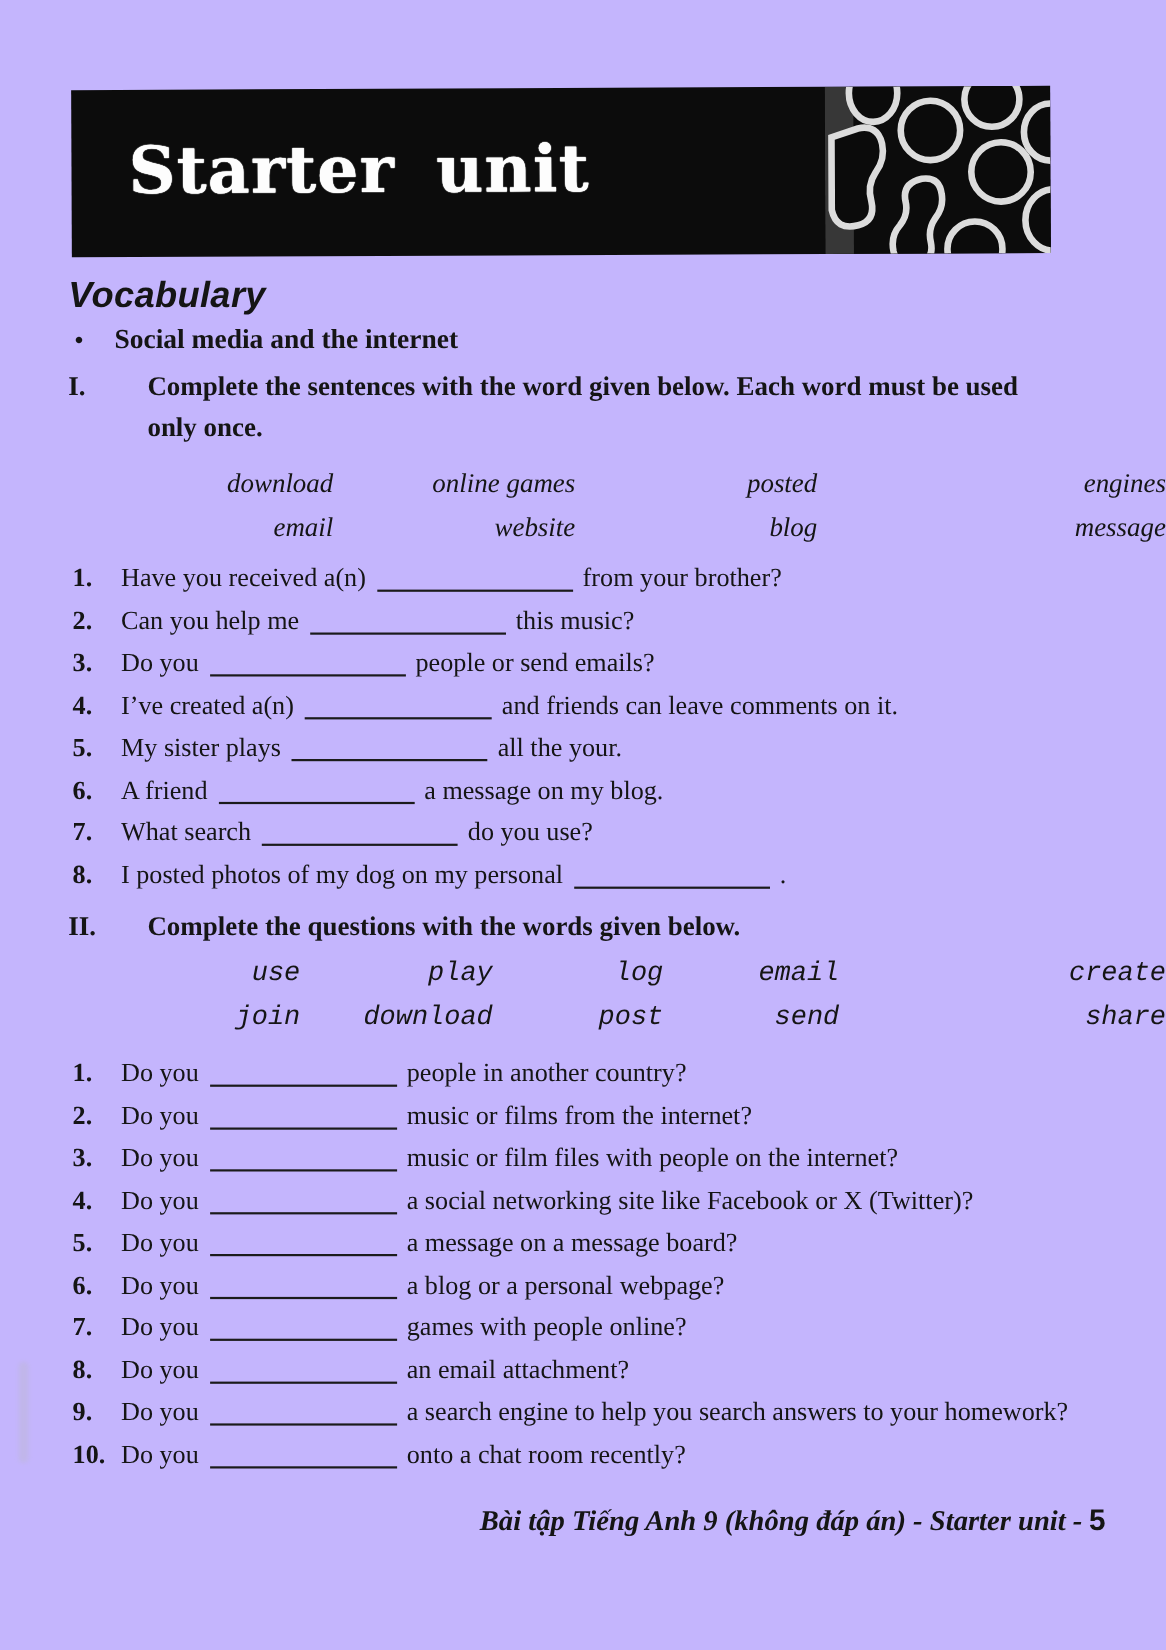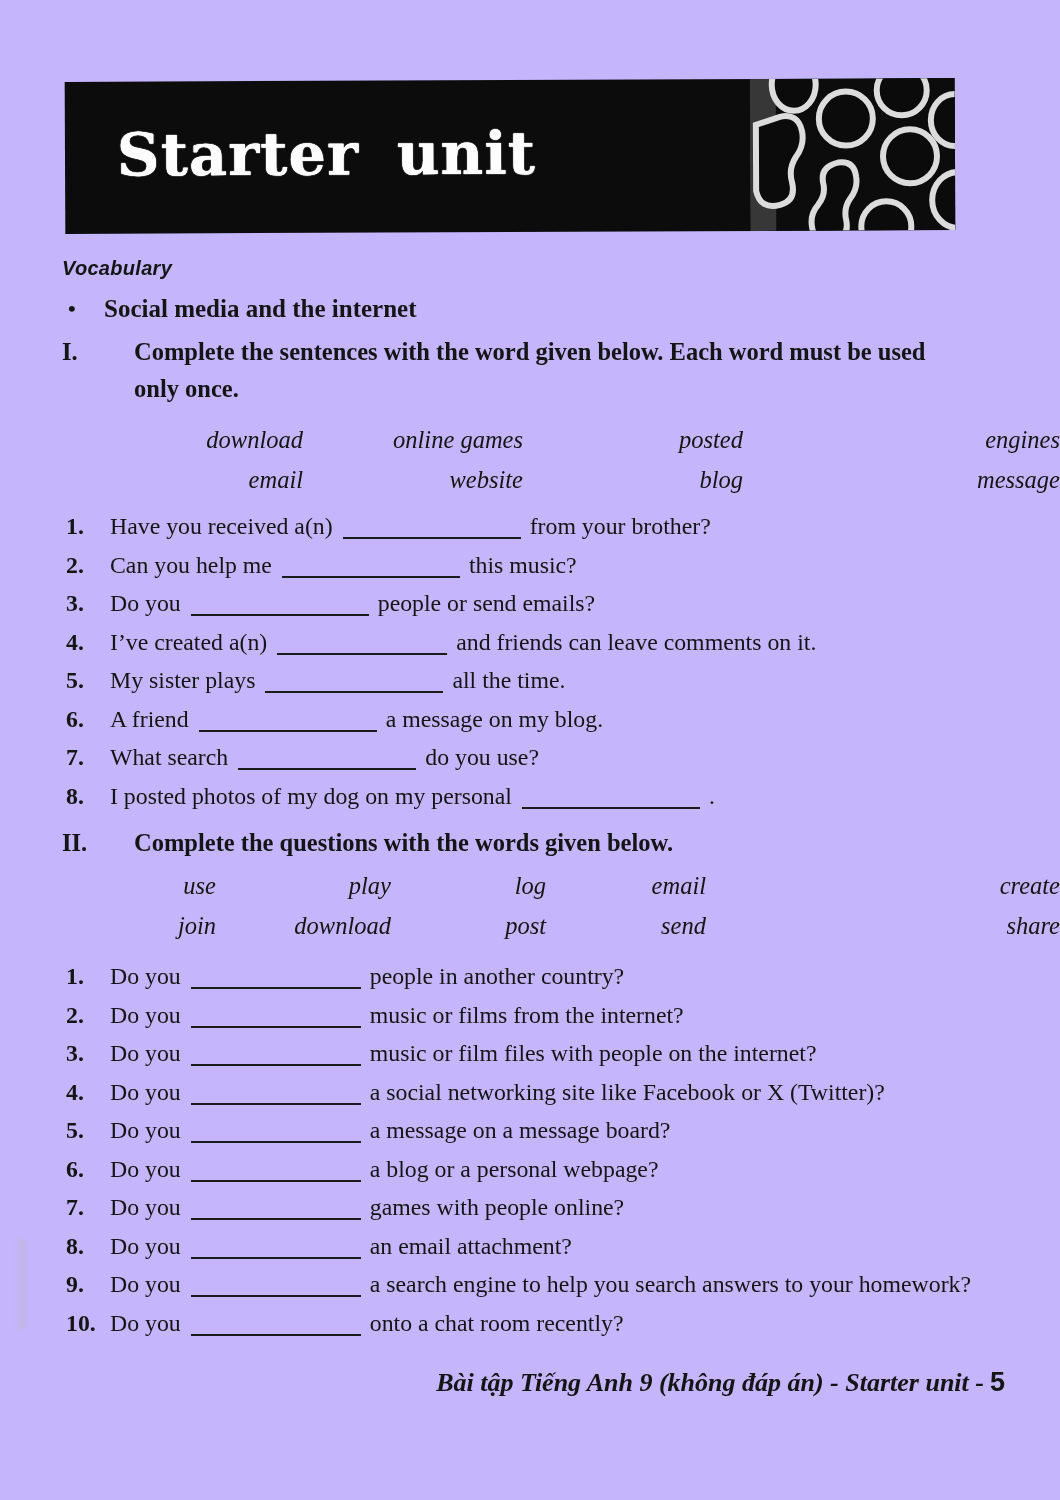--- a/index.html
+++ b/index.html
@@ -32,21 +32,21 @@
     color:#fdfdfd;
     text-shadow:0 0 1px #fff,0 0 1px #fff;
   }
   .banner-pattern{position:absolute;right:0;top:0;height:100%;}
   
   .vocab-title{
     margin:20px 0 0 62px;
     font-family:"Liberation Sans","DejaVu Sans",sans-serif;
     font-style:italic;
     font-weight:bold;
-    font-size:20px;
+    font-size:33px;
     line-height:32px;
     letter-spacing:.3px;
   }
   .topic-line{
     margin:10px 0 0 68px;
     font-weight:bold;
     font-size:25px;
     line-height:30px;
     display:flex;align-items:center;gap:0;
   }
@@ -61,21 +61,21 @@
   }
   .ex-heading .ex-label{flex:0 0 33px;}
   .ex-heading .ex-text{flex:1;margin-left:39px;}
   
   .word-bank{
     font-style:italic;
     font-size:24.5px;
     line-height:40px;
   }
   .word-bank.bank1{margin:13px 0 0 80px;display:grid;grid-template-columns:223px 220px 220px auto;}
-  .word-bank.bank2{margin:5px 0 0 46px;display:grid;grid-template-columns:170px 175px 155px 160px auto;}
+  .word-bank.bank2{margin:5px 0 0 103px;display:grid;grid-template-columns:170px 175px 155px 160px auto;font-family:Liberation Mono, monospace;}
   .word-bank span{white-space:nowrap;text-align:right;}
   
   .q-list{margin:7px 0 0 66px;width:915px;}
   .q-item{
     display:flex;
     font-size:23.8px;
     line-height:38.5px;
   }
   .q-item .num{flex:0 0 44px;font-weight:bold;}
   .q-item .q-text{flex:1;}
@@ -183,21 +183,21 @@
     <div class="q-item">
       <span class="num">3.</span>
       <span class="q-text"><span>Do you</span><span class="blank"></span><span>people or send emails?</span></span>
     </div>
     <div class="q-item">
       <span class="num">4.</span>
       <span class="q-text"><span>I’ve created a(n)</span><span class="blank short"></span><span>and friends can leave comments on it.</span></span>
     </div>
     <div class="q-item">
       <span class="num">5.</span>
-      <span class="q-text"><span>My sister plays</span><span class="blank"></span><span>all the time.</span></span>
+      <span class="q-text"><span>My sister plays</span><span class="blank"></span><span>all the your.</span></span>
     </div>
     <div class="q-item">
       <span class="num">6.</span>
       <span class="q-text"><span>A friend</span><span class="blank"></span><span>a message on my blog.</span></span>
     </div>
     <div class="q-item">
       <span class="num">7.</span>
       <span class="q-text"><span>What search</span><span class="blank"></span><span>do you use?</span></span>
     </div>
     <div class="q-item">

